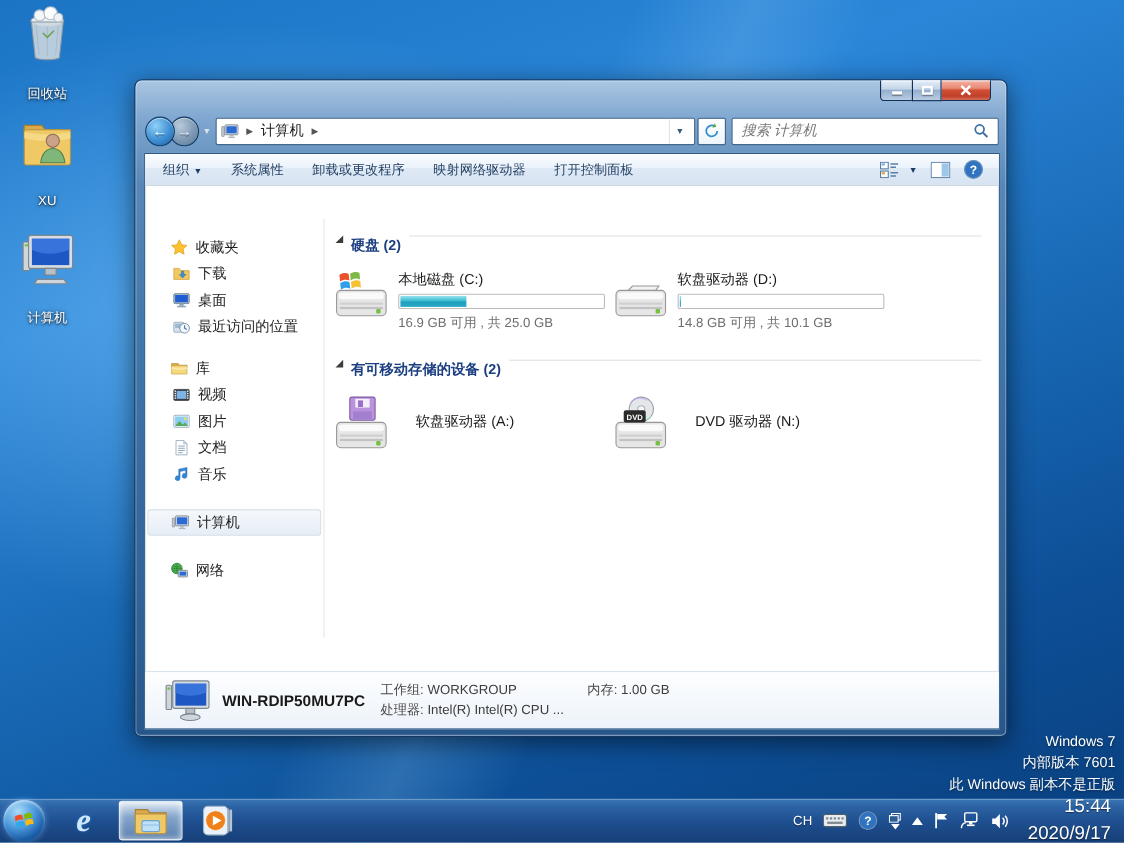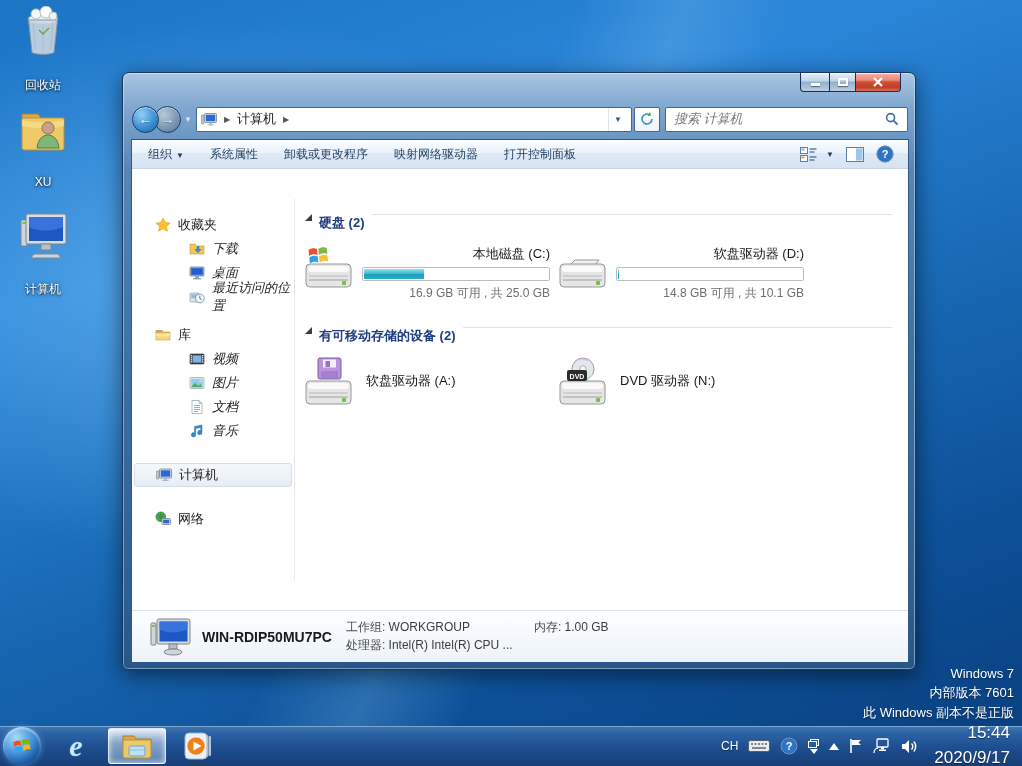--- a/index.html
+++ b/index.html
@@ -65,42 +65,42 @@
   .toolbar { height:29px; flex:0 0 auto; display:flex; align-items:center; padding:0 14px 0 16px; gap:26px;
     background:linear-gradient(180deg,#fbfdff 0%,#eaf2fb 45%,#dfe9f6 46%,#d7e3f2 100%); border-bottom:1px solid #c8d4e2; }
   .tb-item { font-size:12px; color:#1e3c5f; white-space:nowrap; cursor:default; }
   .tb-caret { font-size:8px; color:#1e3c5f; margin-left:4px; }
   .tb-right { margin-left:auto; display:flex; align-items:center; gap:12px; }
 
   
   .main { flex:1 1 auto; display:flex; min-height:0; }
   .sidebar { width:163px; flex:0 0 auto; border-right:1px solid #e6e6e6; padding-top:14px; overflow:hidden; }
   .sb-item { height:24px; display:flex; align-items:center; gap:7px; font-size:13px; color:#232323; padding-left:22px; cursor:default; }
-  .sb-item.child { padding-left:56px;font-style:italic; }
+  .sb-item.child { padding-left:24px; }
   .sb-item.sel { margin:0 2px; padding-left:20px; border:1px solid #d5dfe9; border-radius:3px;
     background:linear-gradient(180deg,#f5f8fb,#e6eef6); }
   .sb-gap-s { height:14px; } .sb-gap-m { height:20px; }
   .sb-ico { width:17px; height:17px; flex:0 0 auto; display:flex; align-items:center; justify-content:center; }
 
   
   .content { flex:1 1 auto; padding:2px 16px 0 10px; overflow:hidden; }
   .group-header { display:flex; align-items:flex-start; gap:7px; margin:13px 0 10px;font-weight:bold; }
   .tri-expanded { width:0; height:0; border-left:7px solid transparent; border-bottom:7px solid #3c3c3c; }
   .group-title { font-size:13px; color:#1c3e81; white-space:nowrap; }
   .group-line { flex:1; height:1px; background:#e2e2e2; }
   .tiles { display:grid; grid-template-columns:254px 254px; }
-  .tile { display:flex; gap:9px; margin:2px 0 12px;text-align:right; }
+  .tile { display:flex; gap:9px; margin:2px 0 12px; }
   .tile-icon { width:48px; height:46px; flex:0 0 auto; }
   .tile-info { padding-top:1px; }
   .tile-name { font-size:13px; color:#1a1a1a; margin-bottom:4px; }
   .cap-meter { width:188px; height:14px; border:1px solid #bcbcbc; border-radius:2px; background:#fff; padding:1px; }
   .cap-fill { height:100%; background:linear-gradient(180deg,#97e2ef 0%,#3cbcd2 45%,#1f9fbc 55%,#28aac6 100%); }
   .tile-size { font-size:12px; color:#6e6e6e; margin-top:4px; }
   .tile.centered { align-items:center; }
-  .tile.centered .tile-name { margin:4px; }
+  .tile.centered .tile-name { margin:16px; }
 
   
   .details { height:52px; flex:0 0 auto; border-top:1px solid #d9e3ee;
     background:linear-gradient(180deg,#fdfeff,#edf3fa); display:flex; align-items:center; padding-left:18px; }
   .det-icon { width:42px; height:40px; flex:0 0 auto; margin-right:10px; }
   .det-name { font-size:14px; font-weight:bold; color:#1a1a1a; margin-right:14px; white-space:nowrap; }
   .det-grid { display:grid; grid-template-columns:188px auto; grid-template-rows:18px 18px; font-size:12px; color:#3c3c3c; column-gap:0; }
   .det-cell { white-space:nowrap; }
   .det-label { color:#4a4a4a; }
 

